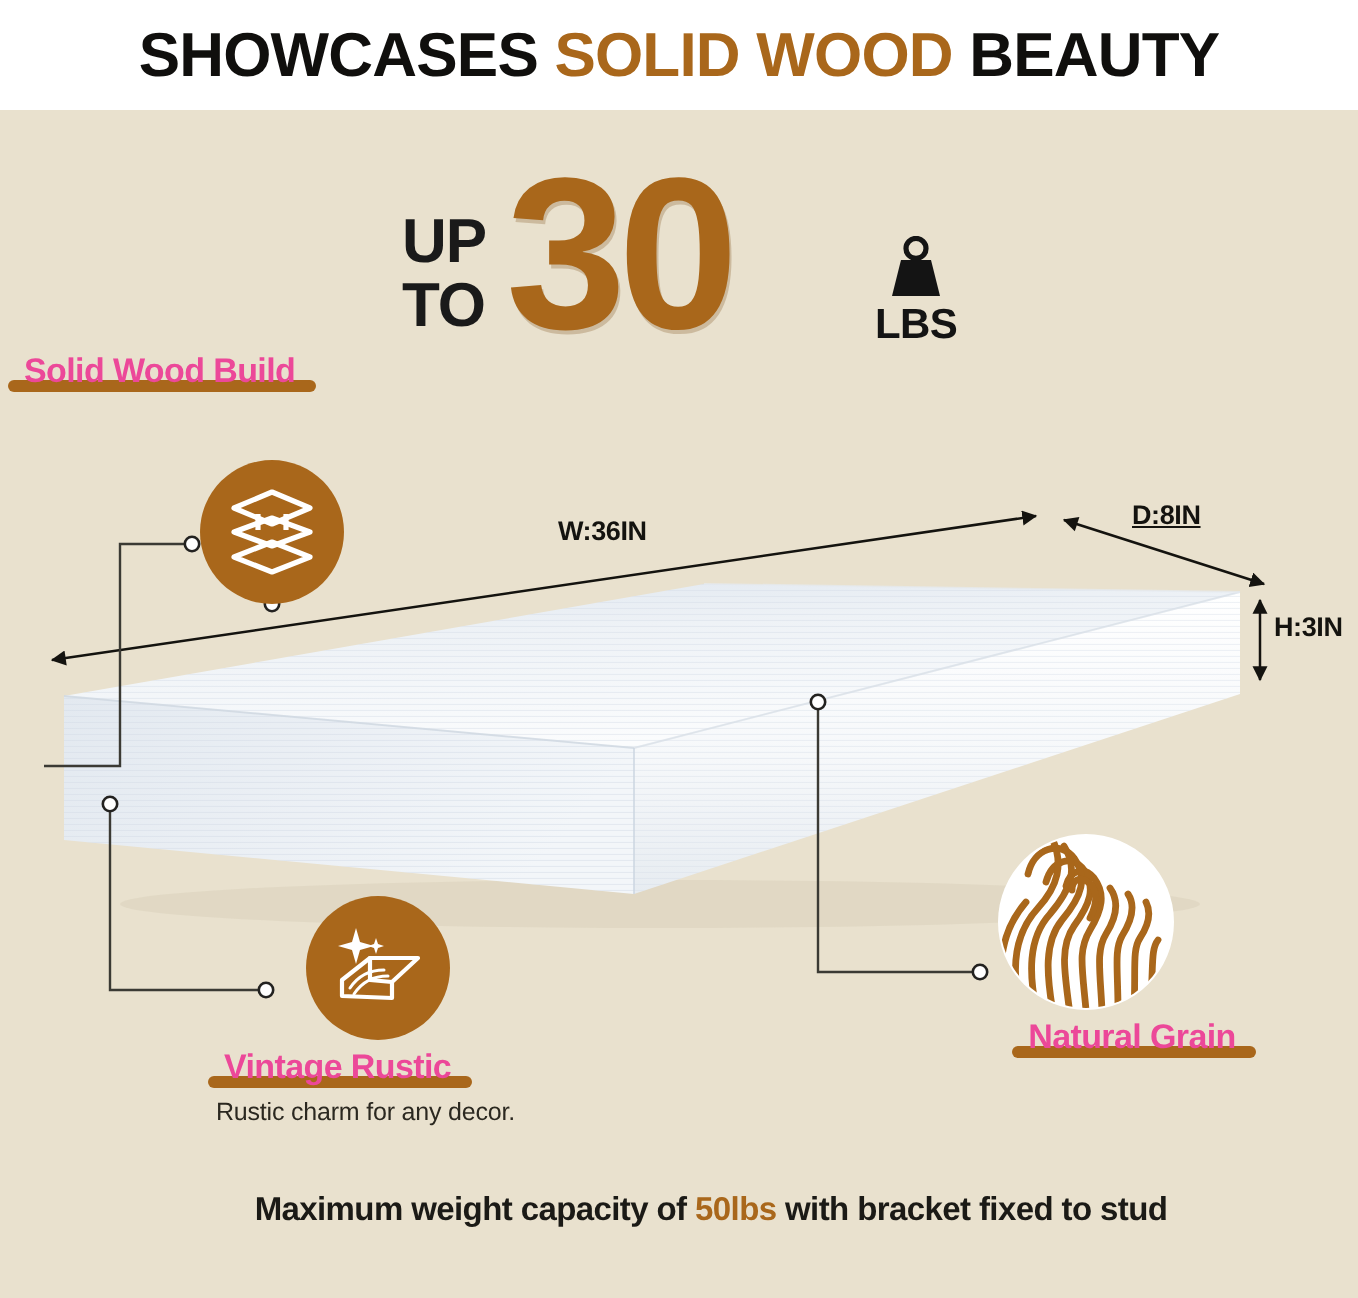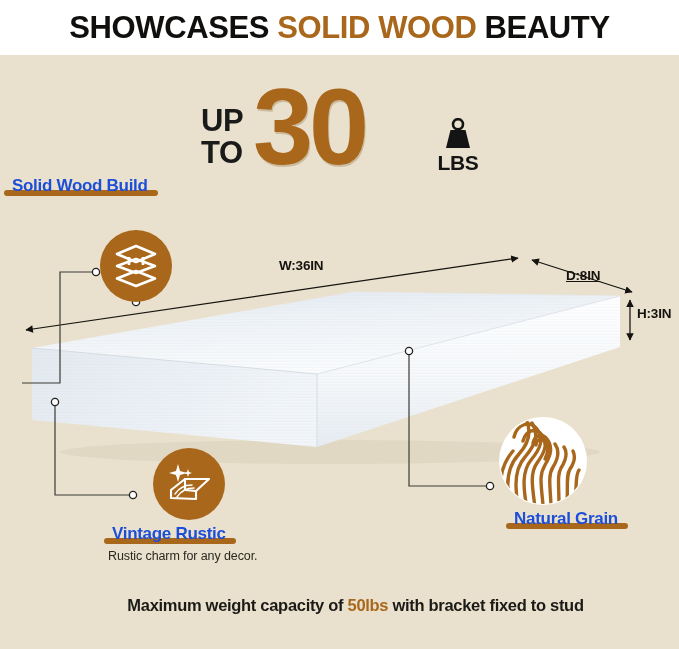--- a/index.html
+++ b/index.html
@@ -48,21 +48,21 @@
   .weight-icon{ display:block; margin:0 auto; }
   .lbs-text{
     display:block; font-size:21px; font-weight:bold; color:#141414;
     letter-spacing:-0.3px; margin-top:1px;
   }
 
   
   .feature{ position:absolute; }
   .feat-title{
     position:relative; display:inline-block;
-    font-size:17px; font-weight:bold; color:#1d4ed8;
+    font-size:17px; font-weight:bold; color:#ec4899;
     letter-spacing:-0.3px; white-space:nowrap; z-index:2; padding:0 4px;
   }
   .feat-title::after{
     content:""; position:absolute; left:-4px; right:-6px; bottom:0px; height:6px;
     background:#a9671b; border-radius:3px; z-index:-1;
   }
   .feat-sub{
     font-size:12.5px; color:#2b2820; white-space:nowrap; margin-top:5px;
     letter-spacing:-0.1px;
   }
@@ -94,21 +94,21 @@
     font-size:16.5px; font-weight:bold; color:#1b1a16; letter-spacing:-0.3px;padding-left:32px;
   }
   .note-gold{ color:#a9671b; }
 
   
   .dim-label{
     position:absolute; font-size:13.5px; font-weight:bold; color:#14130f;
     letter-spacing:-0.2px; white-space:nowrap;
   }
   #dim-w{ left:279px; top:258px; }
-  #dim-d{ left:566px; top:268px;text-decoration:underline; }
+  #dim-d{ left:566px; top:250px;text-decoration:underline; }
   #dim-h{ left:637px; top:306px; }
 
   .svg-layer{ position:absolute; left:0; top:0; width:679px; height:649px; pointer-events:none; }
 </style>
 </head>
 <body>
 
 <div id="stage">
 
   <div class="body-bg"></div>

